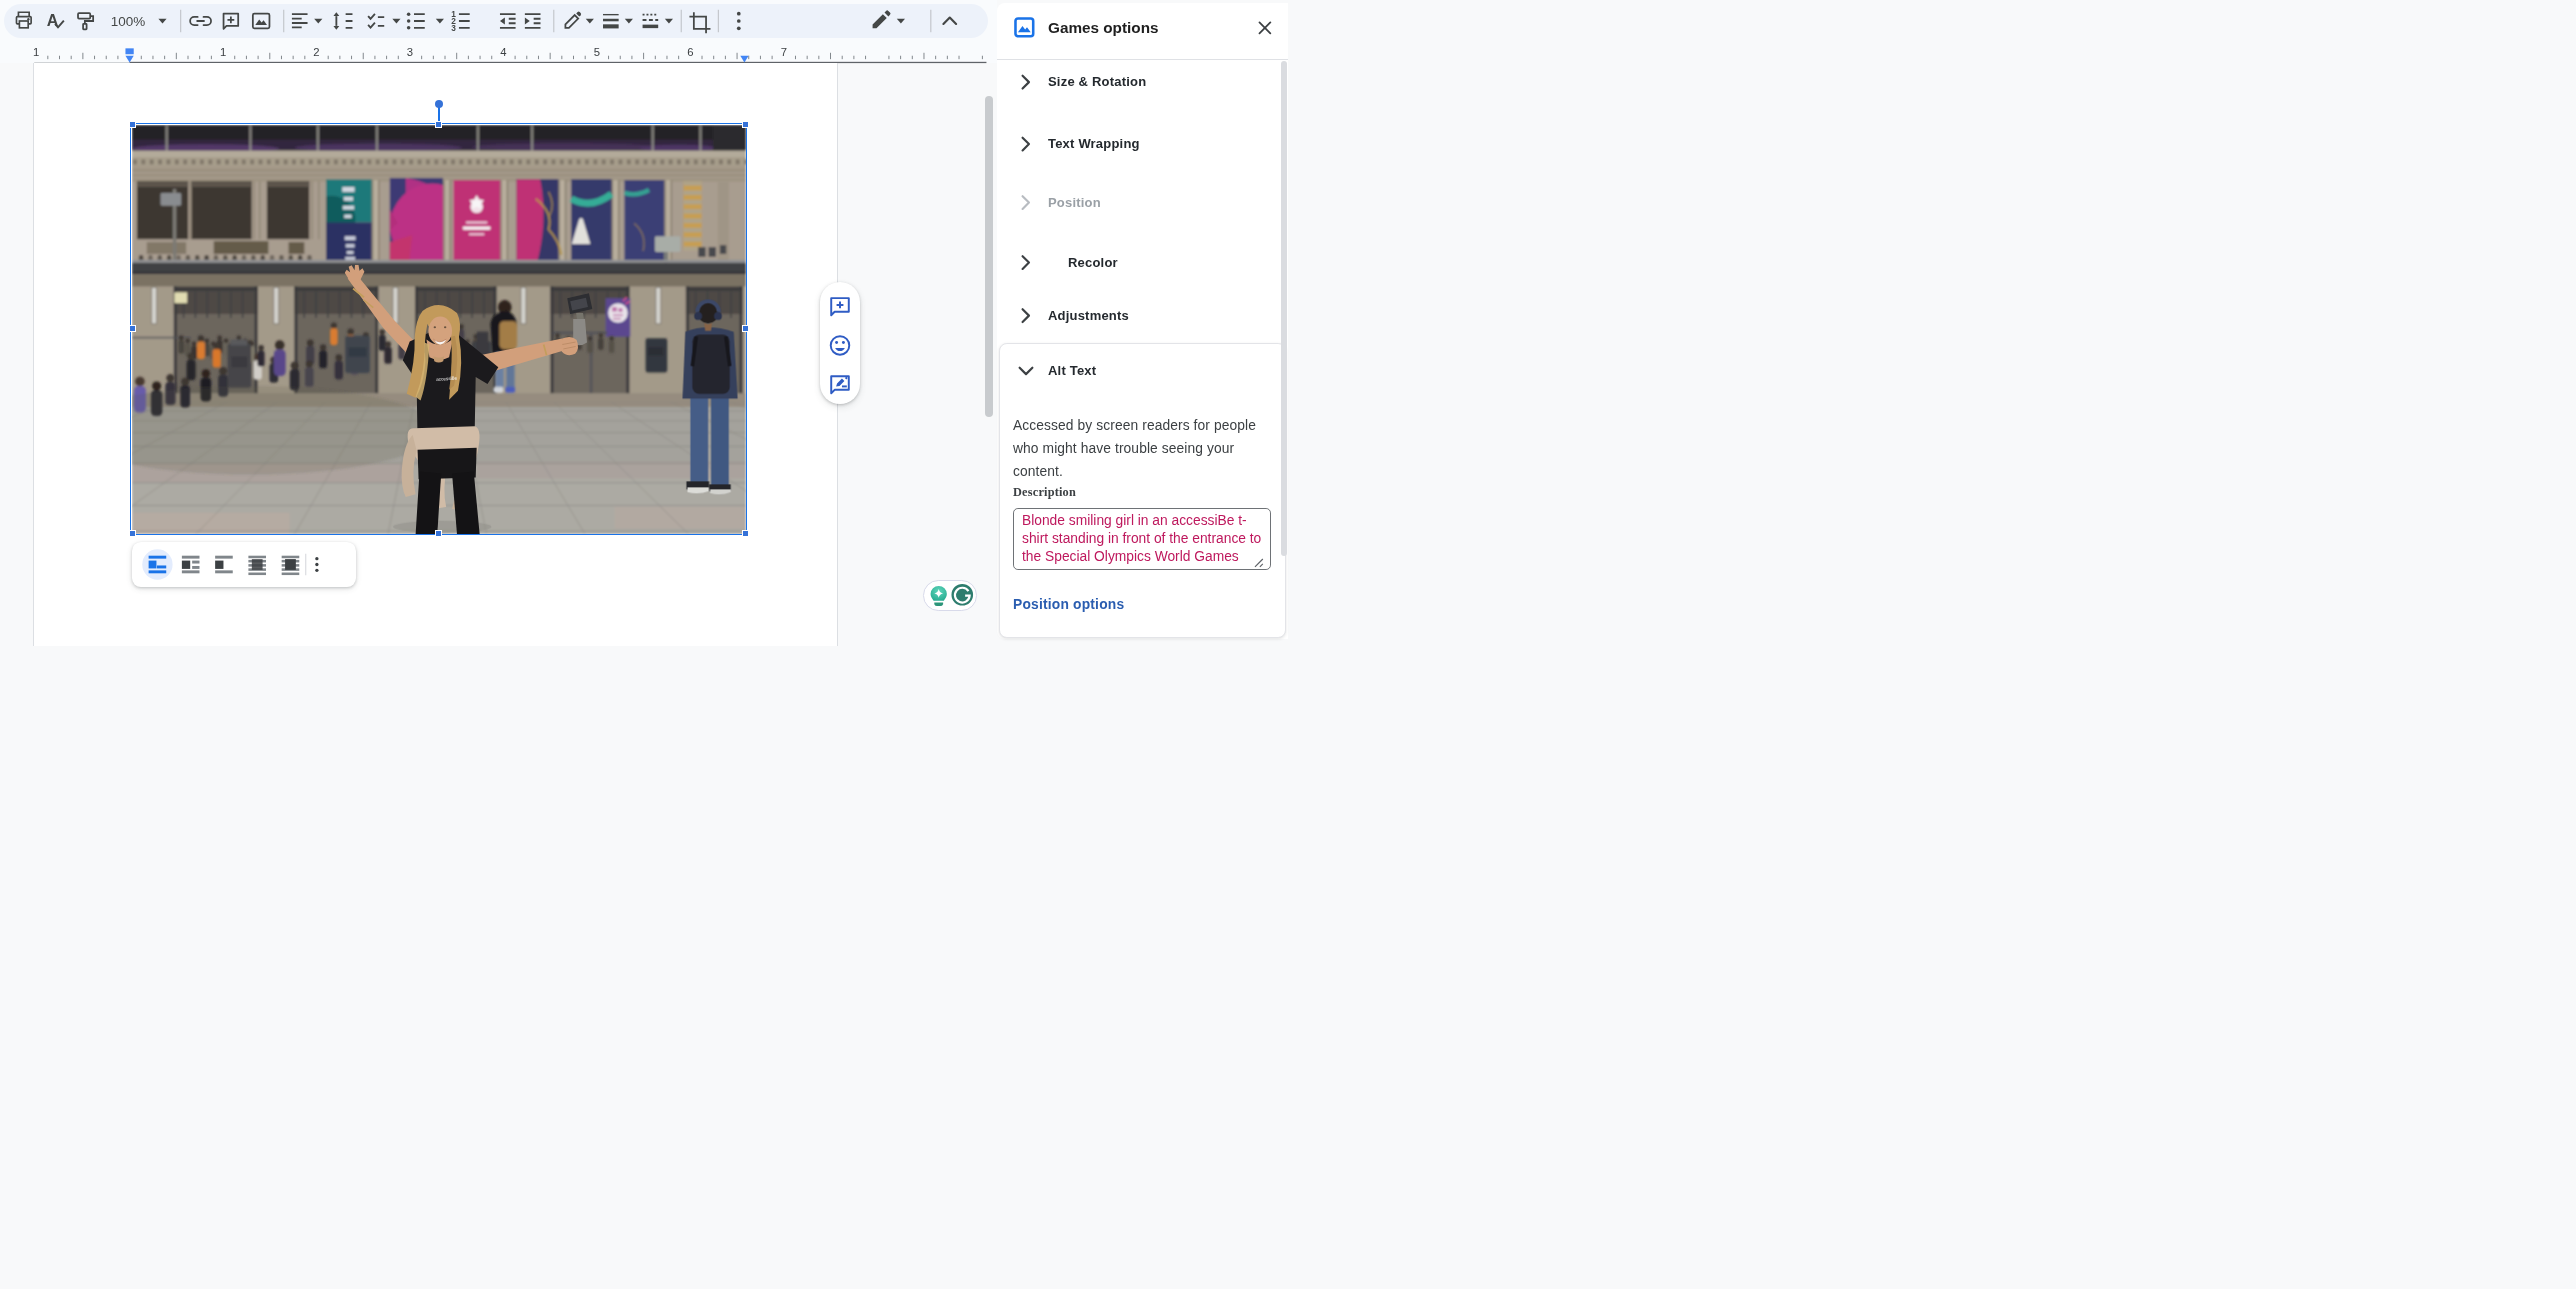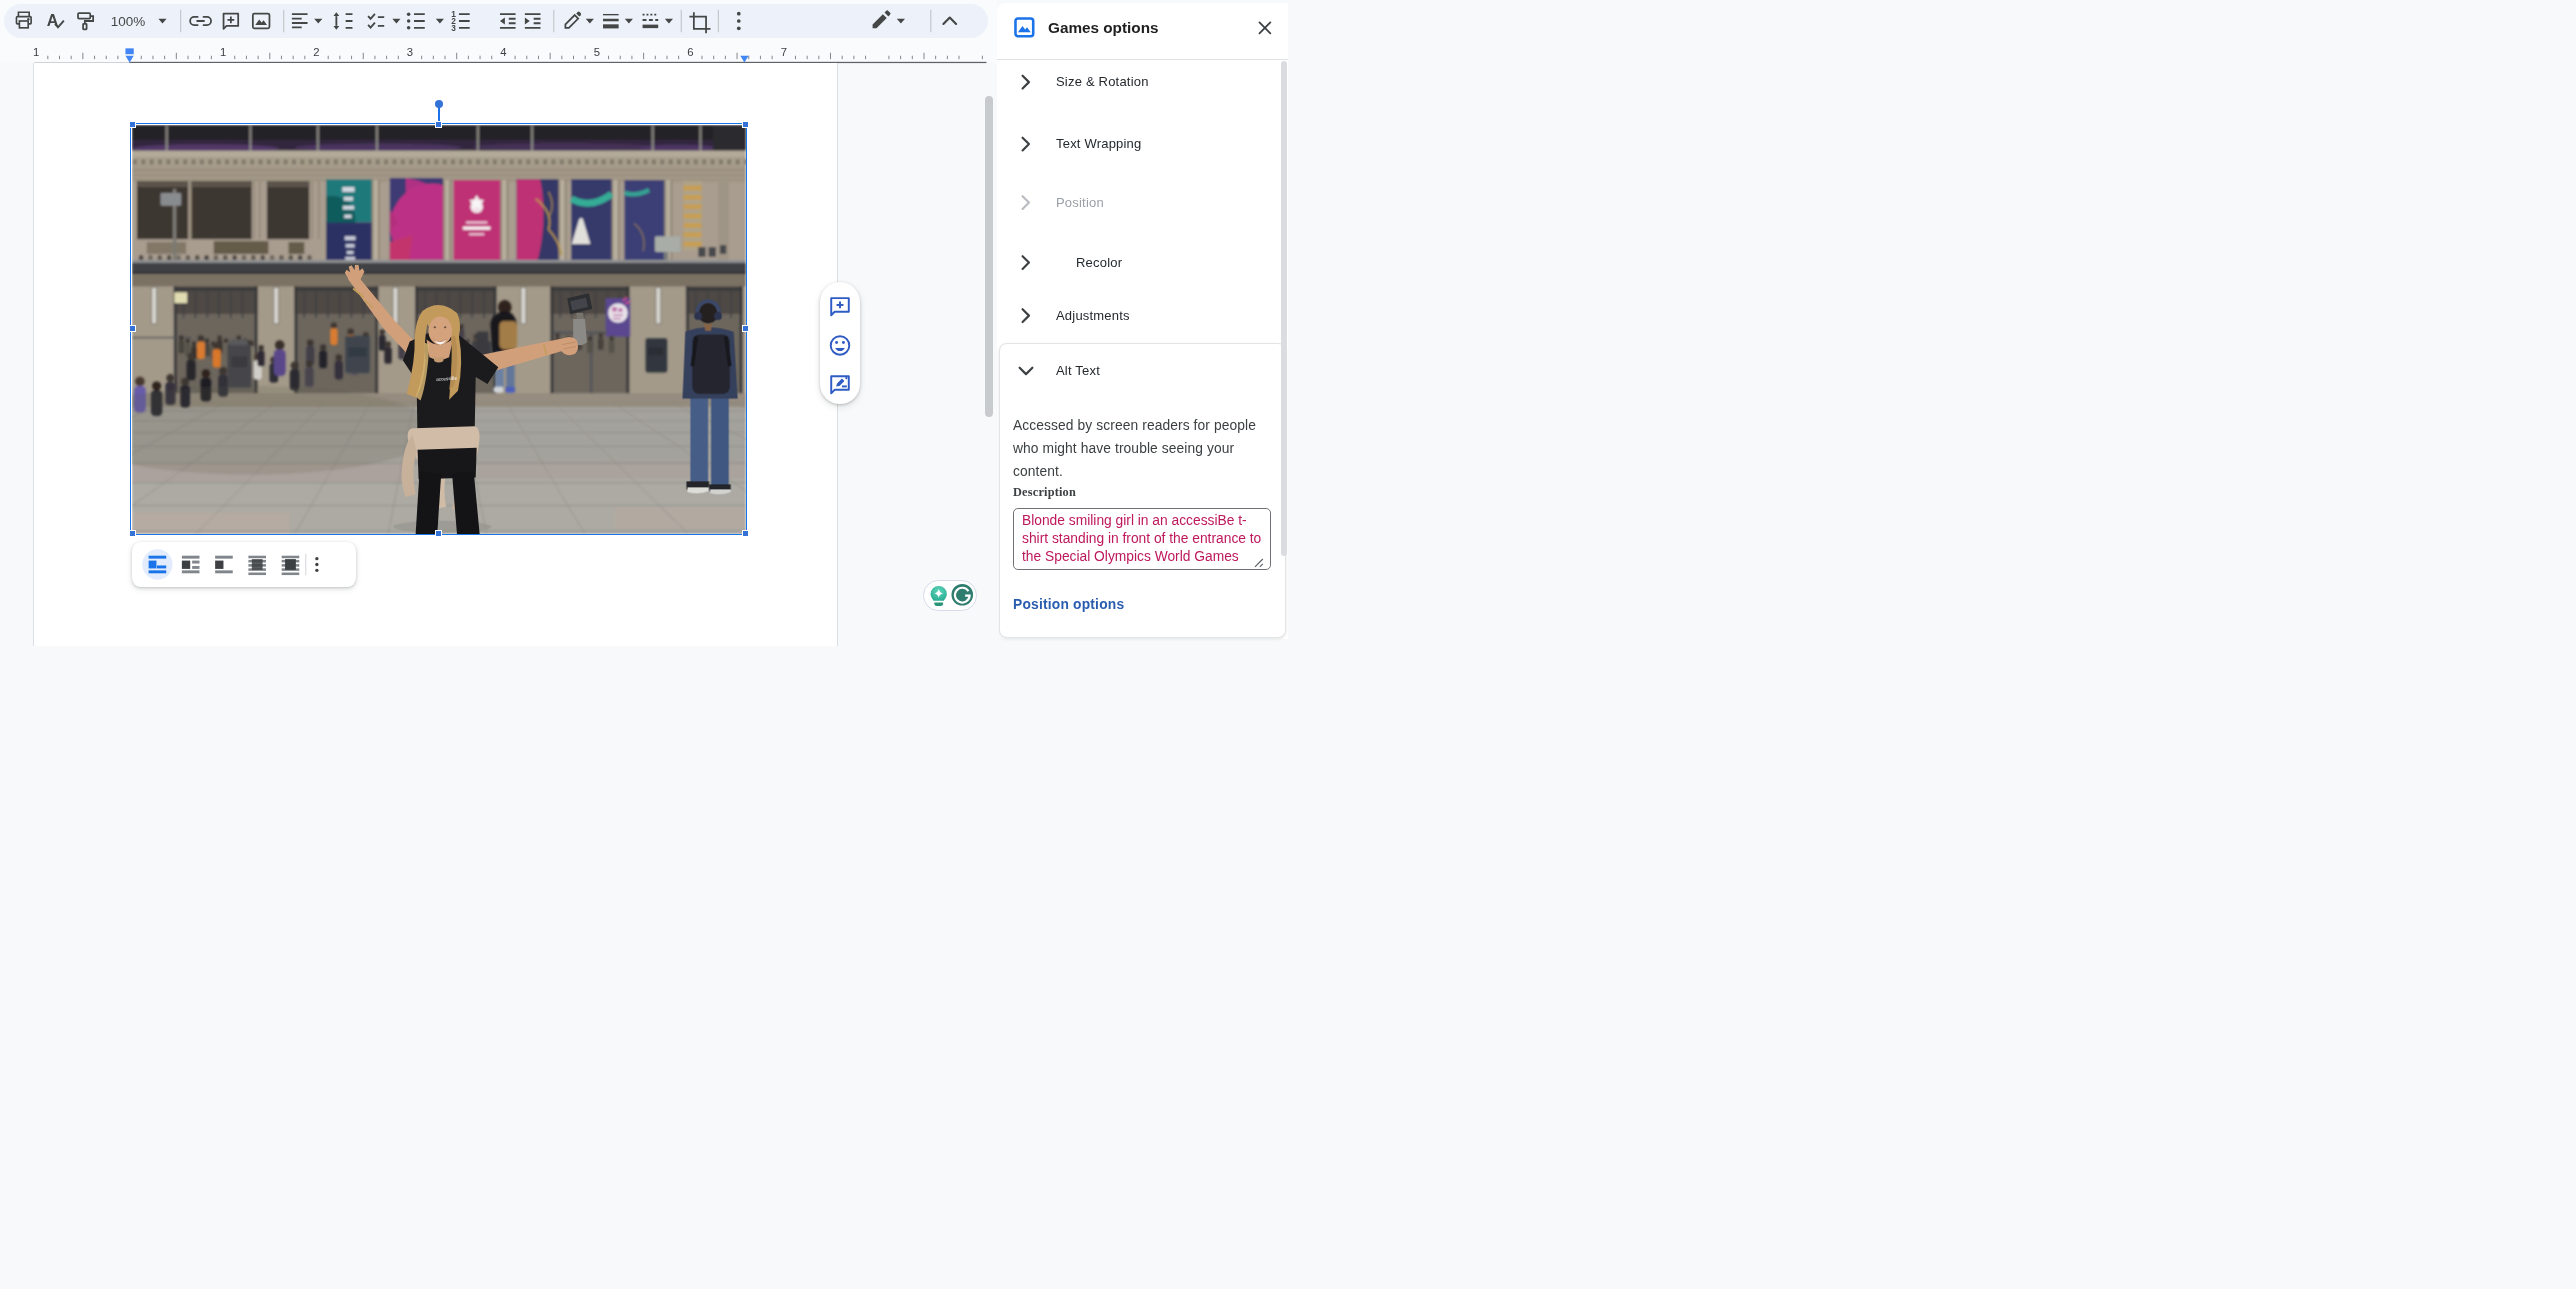--- a/index.html
+++ b/index.html
@@ -14,21 +14,21 @@
   #rotline { left:438px; top:107px; width:1.5px; height:16.7px; background:#1a73e8; }
   #rotdot { left:435px; top:100px; width:7.9px; height:7.9px; border-radius:50%; background:#3572d8; }
   #wraptb { left:132px; top:542px; width:224px; height:45px; background:#fff; border-radius:8.9px; box-shadow:0 1px 3px rgba(60,64,67,.25), 0 2px 5.9px rgba(60,64,67,.12); }
   #sidepill { left:820px; top:282px; width:40px; height:122px; background:#fff; border-radius:20px; box-shadow:0 1px 3px rgba(60,64,67,.28), 0 3px 7.9px rgba(60,64,67,.12); }
   #grampill { left:923px; top:580px; width:54px; height:30.5px; background:#fff; border:1.5px solid #d8daea; border-radius:15.3px; }
   #docscroll { left:985px; top:96px; width:8.4px; height:321px; background:#c8cbce; border-radius:4.4px; }
   #sidebar { left:997px; top:3px; width:291px; height:636px; background:#ffffff; border-radius:7.9px 0 0 7.9px; }
   #sbtitle { left:1048px; top:19px; font-size:15.3px; font-weight:700; color:#1f1f1f; }
   #sbdivider { left:997px; top:59px; width:291px; height:1px; background:#dfe1e5; }
   #sbchev { z-index:3; }
-  .sbrow { left:1048px; font-size:13px; font-weight:400; color:#24292e; letter-spacing:0.2px;margin-left:8px; }
+  .sbrow { left:1048px; font-size:13px; font-weight:700; color:#24292e; letter-spacing:0.2px; }
   #altcard { left:999px; top:343px; width:287px; height:295px; background:#fff; border:1px solid #e3e4e8; border-radius:7.9px; box-shadow:0 1px 3px rgba(60,64,67,.15); }
   #sbpara { left:1013px; top:414px; font-size:13.8px; color:#3c4043; line-height:23px; letter-spacing:0.1px; }
   #desclabel { left:1013px; top:485px; font-size:12.3px; font-weight:700; color:#3c4043; letter-spacing:0.2px;font-family:Liberation Serif, serif; }
   #descbox { left:1013px; top:508px; width:258px; height:62px; border:1.5px solid #6e7276; border-radius:4.9px; background:#fff; }
   #desctext { left:1022px; top:512px; font-size:13.8px; color:#be185d; line-height:18px; }
   #advopt { left:1013px; top:597px; font-size:13.8px; font-weight:700; color:#2a5db0; letter-spacing:0.2px; }
   #sbscroll { left:1281px; top:61px; width:5.9px; height:495px; background:#dadce0; border-radius:3px; }
   svg text { font-family:"Liberation Sans",sans-serif; }
 </style>
 </head>

